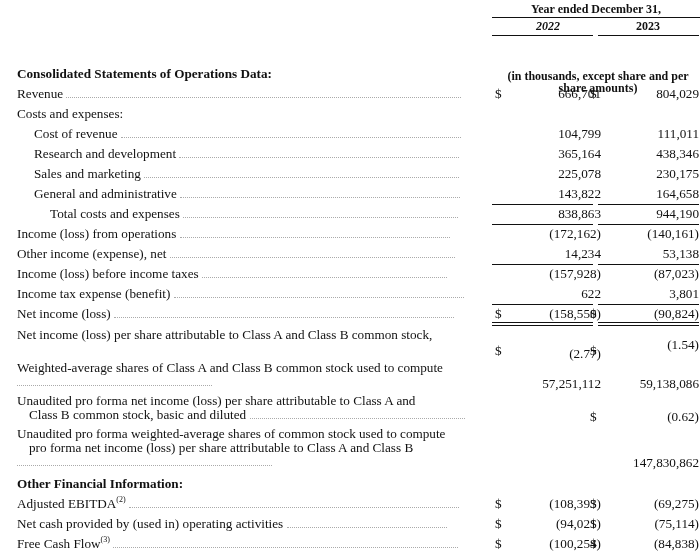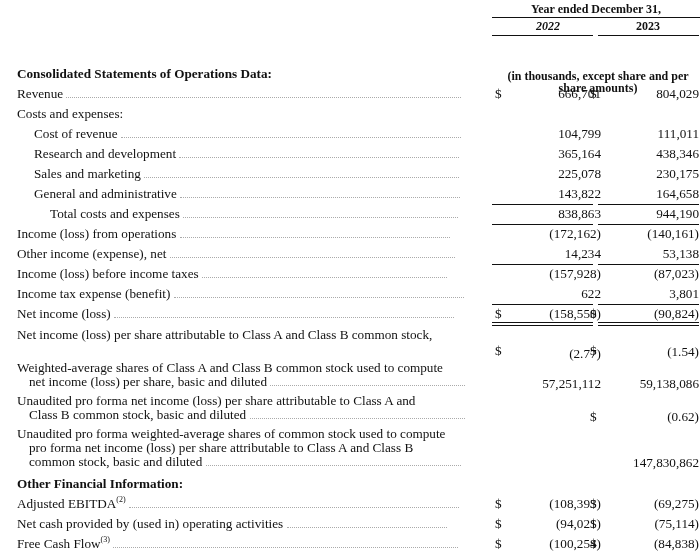--- a/index.html
+++ b/index.html
@@ -126,46 +126,46 @@
 <div class="dbl" style="left:492px;width:101px;top:322px;"></div>
 <div class="dbl" style="left:598px;width:101px;top:322px;"></div>
 
 <div class="row" style="top:328px;">
   <div class="lbl" style="line-height:14px;">
     <div>Net income (loss) per share attributable to Class A and Class B common stock,</div>
   </div>
   <span class="dol c1d" style="top:15px;">$</span>
   <span class="val c1v" style="top:18px;">(2.77)</span>
   <span class="dol c2d" style="top:15px;">$</span>
-  <span class="val c2v" style="top:16px;">(1.54)</span>
+  <span class="val c2v" style="top:9px;">(1.54)</span>
 </div>
 
 <div class="row" style="top:361px;">
   <div class="lbl" style="line-height:14px;">
     <div>Weighted-average shares of Class A and Class B common stock used to compute</div>
-    <div><span class="cont">net income (loss) per share, basic and diluted</span> <span class="lead" style="width:195px"></span></div>
+    <div> <span class="lead" style="width:195px"></span></div>
   </div>
   <span class="val c1v" style="top:15px;">57,251,112</span>
   <span class="val c2v" style="top:15px;">59,138,086</span>
 </div>
 
 <div class="row" style="top:394px;">
   <div class="lbl" style="line-height:14px;">
     <div>Unaudited pro forma net income (loss) per share attributable to Class A and</div>
     <div><span class="cont">Class B common stock, basic and diluted</span> <span class="lead" style="width:215px"></span></div>
   </div>
   <span class="dol c2d" style="top:15px;">$</span>
   <span class="val c2v" style="top:15px;">(0.62)</span>
 </div>
 
 <div class="row" style="top:427px;">
   <div class="lbl" style="line-height:14px;">
     <div>Unaudited pro forma weighted-average shares of common stock used to compute</div>
     <div class="cont">pro forma net income (loss) per share attributable to Class A and Class B</div>
-    <div><span class="cont">common stock, basic and diluted</span> <span class="lead" style="width:255px"></span></div>
+    <div> <span class="lead" style="width:255px"></span></div>
   </div>
   <span class="val c2v" style="top:28px;">147,830,862</span>
 </div>
 
 <div class="row" style="top:476px;">
   <div class="lbl bold">Other Financial Information:</div>
 </div>
 
 <div class="row" style="top:496px;">
   <div class="lbl"><span>Adjusted EBITDA</span><sup>(2)</sup> <span class="lead" style="width:330px"></span></div>

